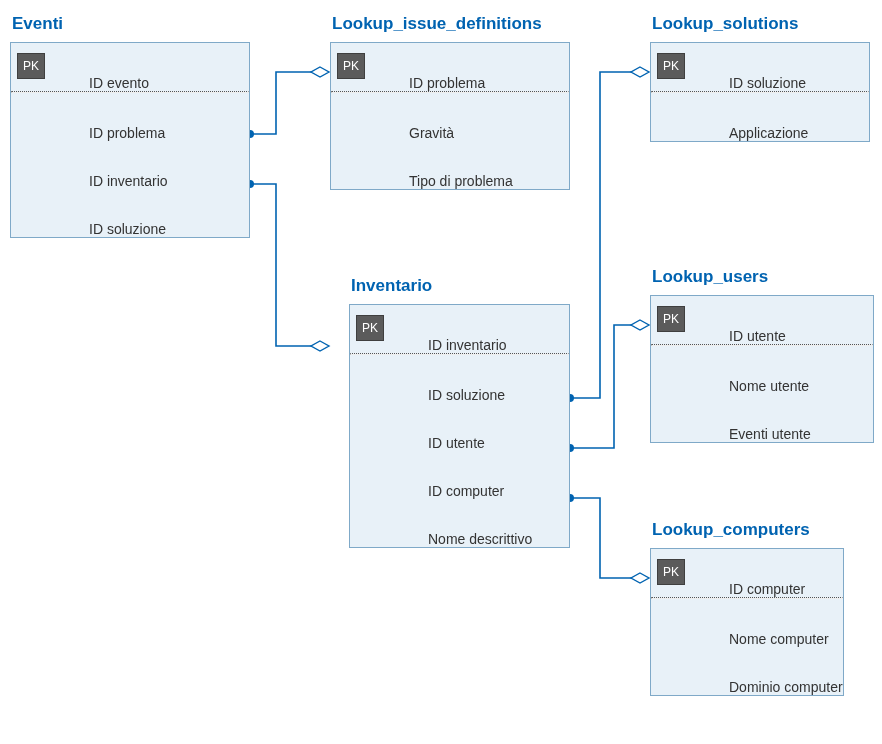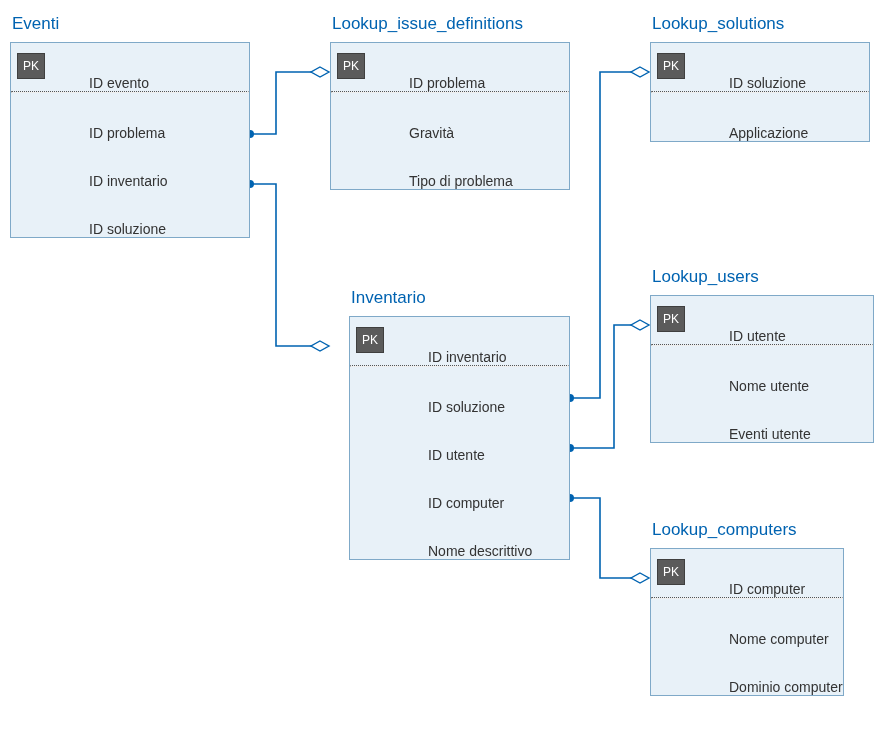--- a/index.html
+++ b/index.html
@@ -24,21 +24,21 @@
     height: 744px;
     pointer-events: none;
   }
   .table {
     position: absolute;
     box-sizing: border-box;
   }
   .table-title {
     color: #0063b1;
     font-size: 17px;
-    font-weight: 400;
+    font-weight: 700;
     margin-bottom: 8px;
     padding-left: 2px;
   }
   .table-body {
     background: #e8f1f8;
     border: 1px solid #7fa9c8;
     position: relative;
   }
   .row {
     display: flex;
@@ -171,21 +171,21 @@
         <div class="field-col">ID soluzione</div>
       </div>
       <hr class="sep">
       <div class="row">
         <div class="pk-col"></div>
         <div class="field-col">Applicazione</div>
       </div>
     </div>
   </div>
 
-  <div class="table" style="left:330px; top:288px; width:240px;padding-left:19px;">
+  <div class="table" style="left:330px; top:276px; width:240px;padding-left:19px;">
     <div class="table-title">Inventario</div>
     <div class="table-body">
       <div class="row">
         <div class="pk-col">
           <div class="pk-badge">PK</div>
         </div>
         <div class="field-col">ID inventario</div>
       </div>
       <hr class="sep">
       <div class="row">

